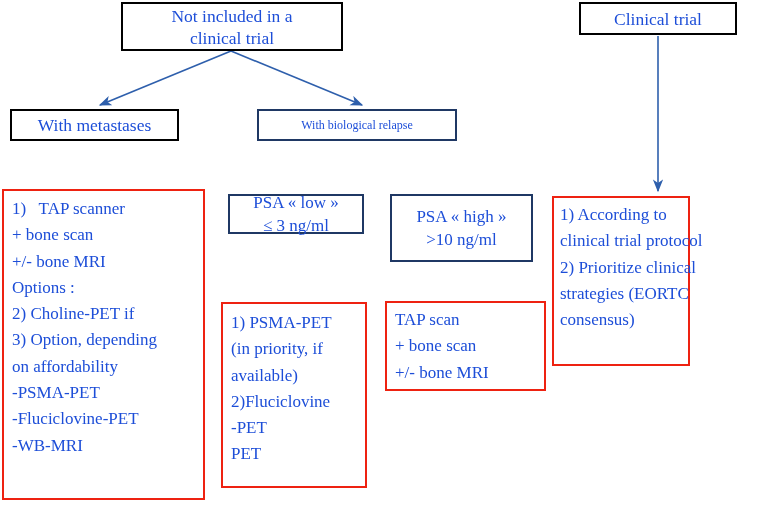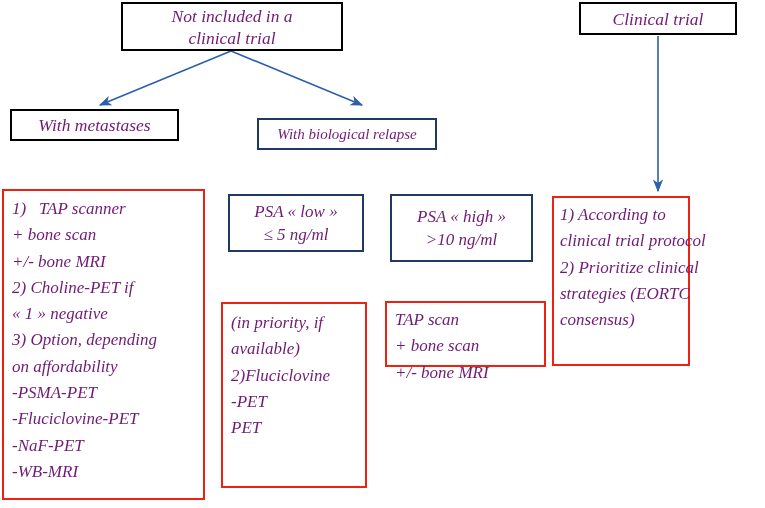--- a/index.html
+++ b/index.html
@@ -24,44 +24,43 @@
     justify-content: center;
   }
   .box.center { align-items: center; text-align: center; }
   .box.left   { align-items: flex-start; text-align: left; }
   .black-border { border: 2px solid #000000; }
   .navy-border  { border: 2px solid #1f3864; }
   .red-border   { border: 2px solid #ee2211; }
   .ln {
     display: block;
     white-space: pre;
-    color: #701a75;
-    font-style: italic;
+    color: #1d4ed8;
   }
   
   #box-not-included { left: 121px; top: 2px;  width: 222px; height: 49px; font-size: 17.5px; line-height: 22px; }
   #box-clinical-trial { left: 579px; top: 2px; width: 158px; height: 33px; font-size: 17.5px; line-height: 22px; }
   #box-with-metastases { left: 10px; top: 109px; width: 169px; height: 32px; font-size: 17.5px; line-height: 22px; }
-  #box-biological-relapse { left: 257px; top: 118px; width: 180px; height: 32px; font-size: 15px; line-height: 22px; }
+  #box-biological-relapse { left: 257px; top: 109px; width: 200px; height: 32px; font-size: 12px; line-height: 22px; }
   
-  #box-psa-low  { left: 228px; top: 194px; width: 136px; height: 58px; font-size: 17px; line-height: 23px; }
+  #box-psa-low  { left: 228px; top: 194px; width: 136px; height: 40px; font-size: 17px; line-height: 23px; }
   #box-psa-high { left: 390px; top: 194px; width: 143px; height: 68px; font-size: 17px; line-height: 23px; }
   
   #box-metastases-workup {
     left: 2px; top: 189px; width: 203px; height: 311px;
     font-size: 17px; line-height: 26.3px; padding: 5px 0 0 8px;
     justify-content: flex-start;
   }
   #box-psma-list {
     left: 221px; top: 302px; width: 146px; height: 186px;
     font-size: 17px; line-height: 26.3px; padding: 6px 0 0 8px;
     justify-content: flex-start;
   }
   #box-tap-scan {
-    left: 385px; top: 301px; width: 161px; height: 66px;
+    left: 385px; top: 301px; width: 161px; height: 90px;
     font-size: 17px; line-height: 26.3px; padding: 4px 0 0 8px;
     justify-content: flex-start;
   }
   #box-trial-protocol {
     left: 552px; top: 196px; width: 138px; height: 170px;
     font-size: 17px; line-height: 26.3px; padding: 4px 0 0 6px;
     justify-content: flex-start;
   }
   
   .connector { position: absolute; left: 0; top: 0; width: 765px; height: 508px; pointer-events: none; }
@@ -94,43 +93,43 @@
   <div class="box center black-border" id="box-with-metastases">
     <span class="ln">With metastases</span>
   </div>
 
   <div class="box center navy-border" id="box-biological-relapse">
     <span class="ln">With biological relapse</span>
   </div>
 
   <div class="box center navy-border" id="box-psa-low">
     <span class="ln">PSA « low »</span>
-    <span class="ln">≤ 5 ng/ml</span>
+    <span class="ln">≤ 3 ng/ml</span>
   </div>
 
   <div class="box center navy-border" id="box-psa-high">
     <span class="ln">PSA « high »</span>
     <span class="ln">&gt;10 ng/ml</span>
   </div>
 
   <div class="box left red-border" id="box-metastases-workup">
     <span class="ln">1)   TAP scanner</span>
     <span class="ln">+ bone scan</span>
     <span class="ln">+/- bone MRI</span>
+    <span class="ln">Options :</span>
     <span class="ln">2) Choline-PET if</span>
-    <span class="ln">« 1 » negative</span>
     <span class="ln">3) Option, depending</span>
     <span class="ln">on affordability</span>
     <span class="ln">-PSMA-PET</span>
     <span class="ln">-Fluciclovine-PET</span>
-    <span class="ln">-NaF-PET</span>
     <span class="ln">-WB-MRI</span>
   </div>
 
   <div class="box left red-border" id="box-psma-list">
+    <span class="ln">1) PSMA-PET</span>
     <span class="ln">(in priority, if</span>
     <span class="ln">available)</span>
     <span class="ln">2)Fluciclovine</span>
     <span class="ln">-PET</span>
     <span class="ln">PET</span>
   </div>
 
   <div class="box left red-border" id="box-tap-scan">
     <span class="ln">TAP scan</span>
     <span class="ln">+ bone scan</span>

